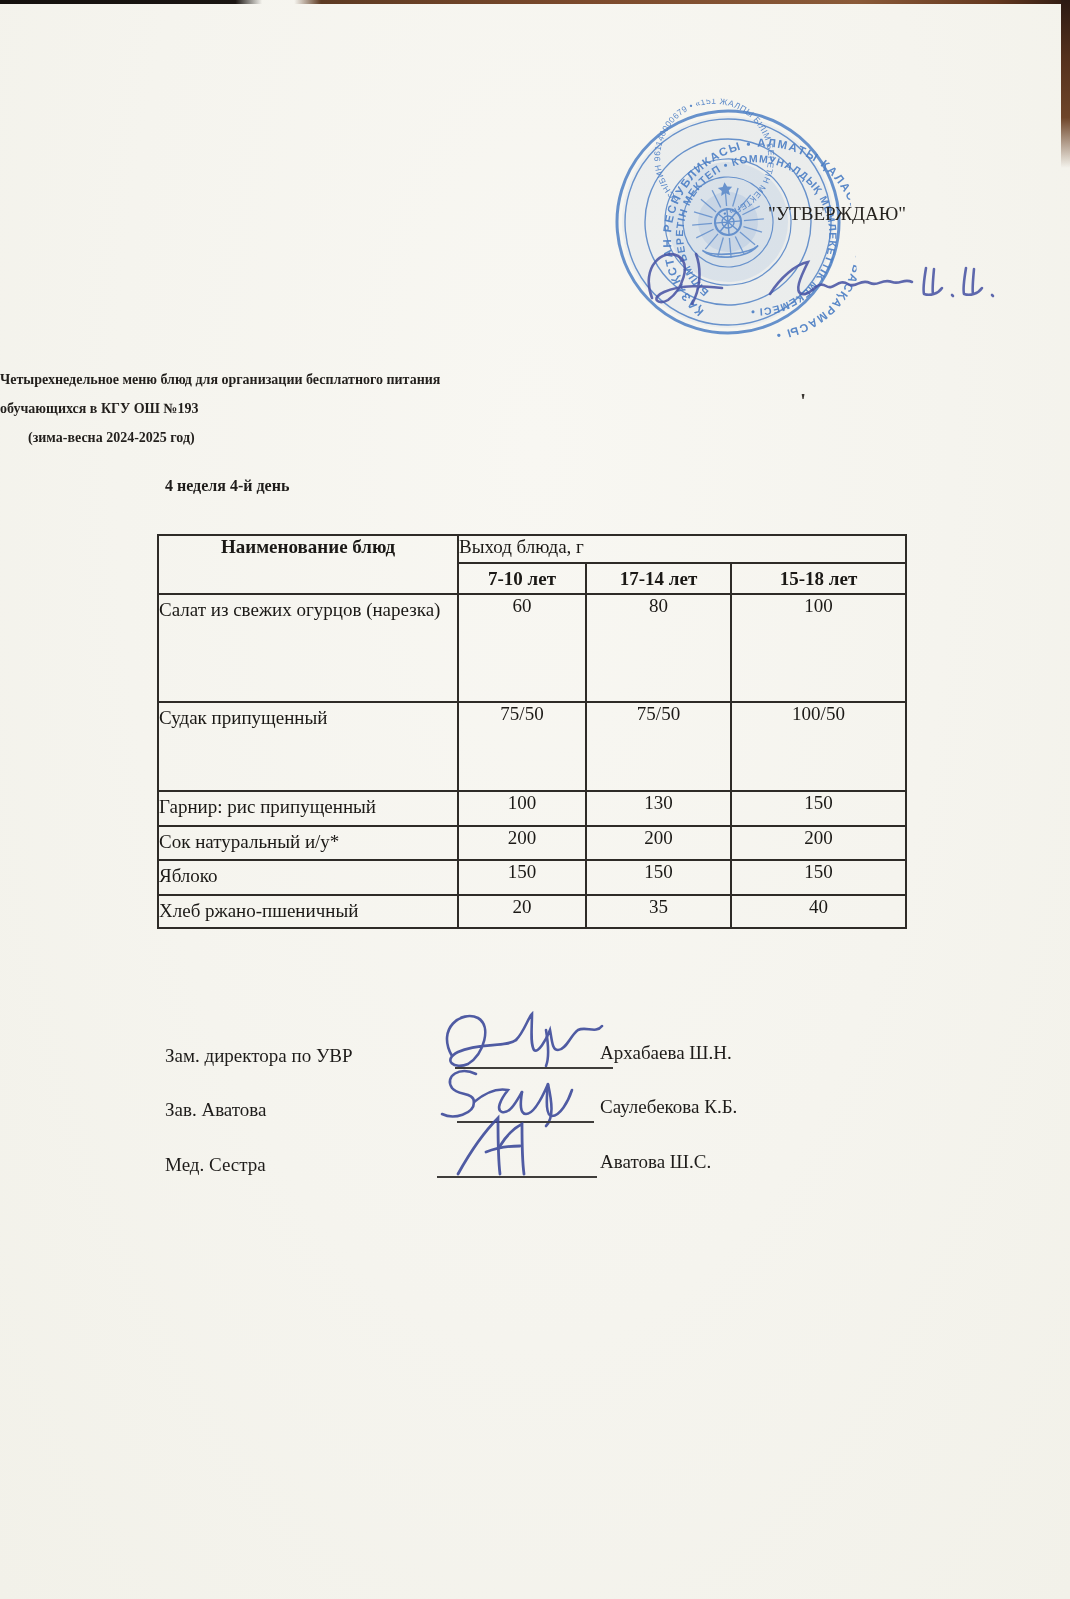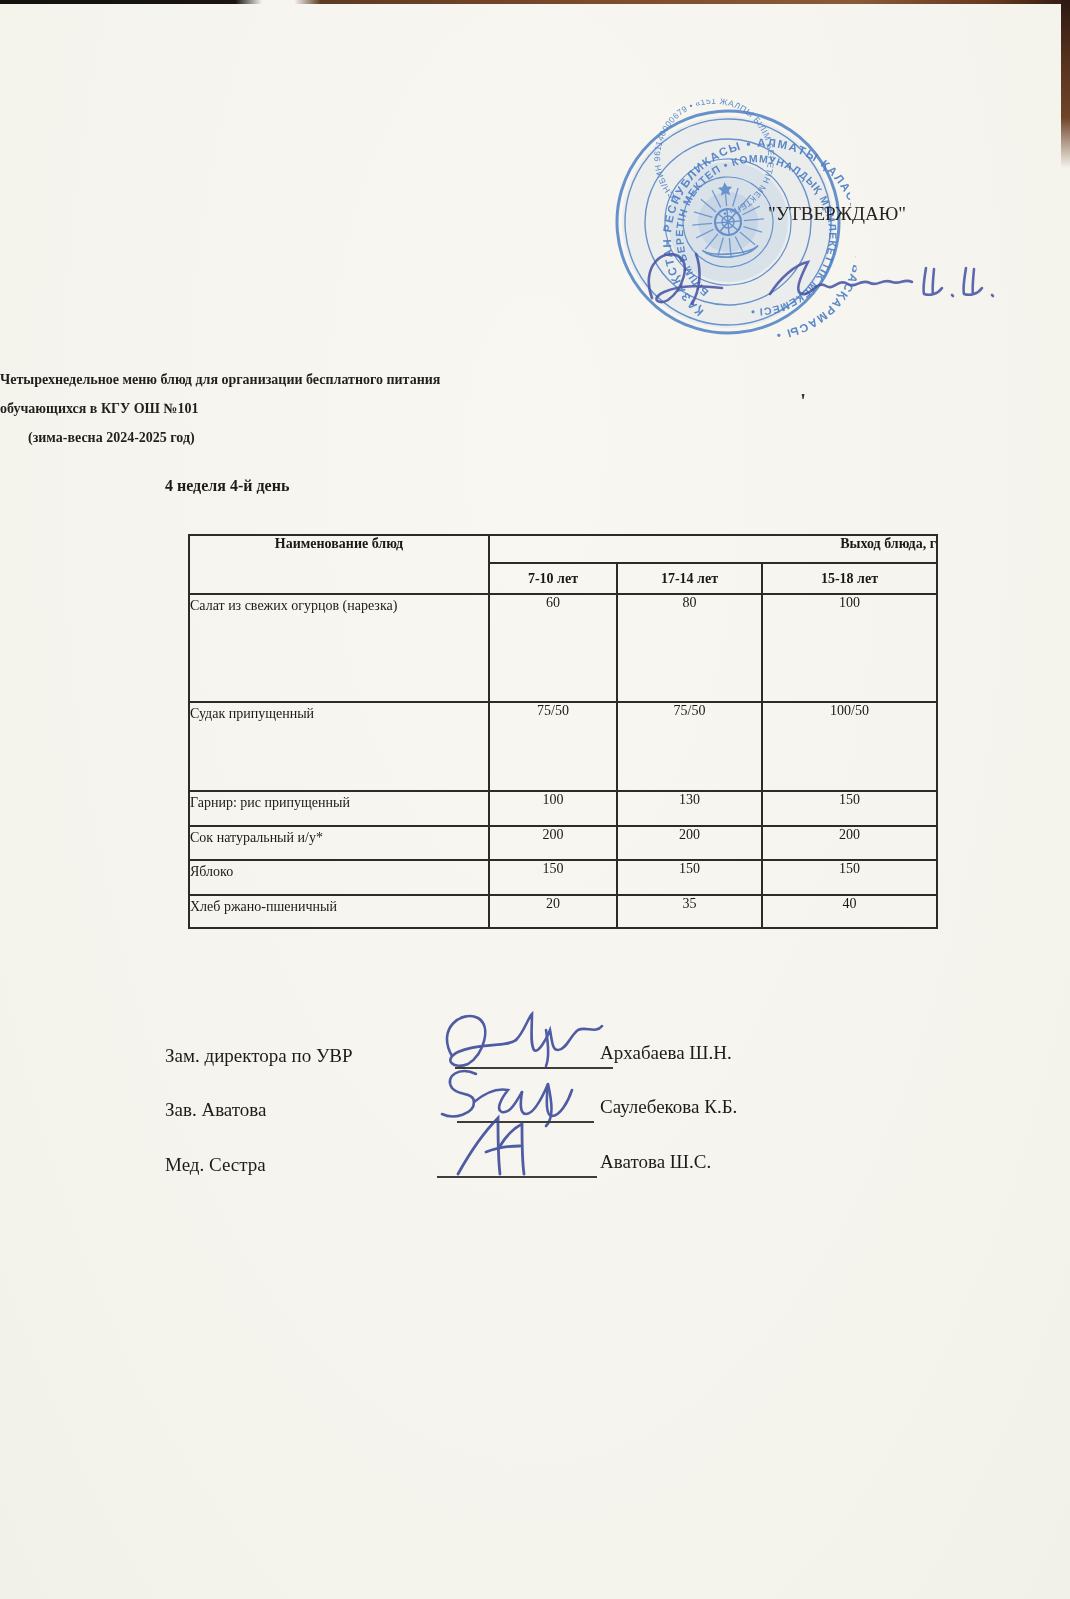--- a/index.html
+++ b/index.html
@@ -34,25 +34,25 @@
   .title{
     position:absolute; left:0; top:365px; width:1062px;
     text-align:left; font-weight:bold; font-size:14px; line-height:29px; color:#221f1c;
   }
   .title .l3{transform:translateX(28px);}
   .stray-mark{position:absolute; left:800px; top:388px; font-size:22px; font-weight:bold; color:#3a3631;}
   .week{position:absolute; left:165px; top:477px; font-weight:bold; font-size:16px;}
   
   table.menu{
     position:absolute; left:157px; top:534px; width:748px;
-    border-collapse:collapse; table-layout:fixed; font-size:14px; color:#1b1916;margin-left:31px;
+    border-collapse:collapse; table-layout:fixed; font-size:19px; color:#1b1916;
   }
   table.menu td{border:2px solid #2e2b27; vertical-align:top; padding:0;}
   td.name-head{vertical-align:middle; text-align:center; font-weight:bold;}
-  td.group-head{vertical-align:middle; text-align:right; font-weight:bold; height:26px;}
+  td.group-head{vertical-align:middle; text-align:left; font-weight:normal; height:26px;}
   tr.h2 td{vertical-align:middle; text-align:center; font-weight:bold; height:29px;}
   td.dish{ text-align:left; padding:3px 8px 0 7px; line-height:1.55;}
   td.val{ text-align:center; padding-top:3px;}
   tr.r0 td{height:106px;} tr.r1 td{height:87px;}
   tr.r2 td{height:33px;}  tr.r3 td{height:32px;}
   tr.r4 td{height:33px;}  tr.r5 td{height:31px;}
   
   .sig-role{position:absolute; left:165px; font-size:19px;}
   .sig-name{position:absolute; left:600px; font-size:19px;}
   .sig-line{position:absolute; height:2px; background:#3f3d3a;}
@@ -132,21 +132,21 @@
       <path d="M 140,56 C 150,40 166,26 178,24 C 170,40 164,54 172,56 C 182,58 186,42 196,48 C 204,53 208,40 218,46 C 226,51 230,40 240,45 C 248,49 252,40 262,44 C 270,47 274,40 282,44"></path>
       <path d="M 296,30 C 294,42 293,52 294,56 M 304,31 C 303,42 302,52 303,56 M 294,56 C 300,58 308,56 312,50"></path>
       <path d="M 322,57 l 1,1"></path>
       <path d="M 336,30 C 334,42 333,52 334,56 M 344,31 C 343,42 342,52 343,56 M 334,56 C 340,58 348,56 352,50"></path>
       <path d="M 362,57 l 1,1"></path>
     </g>
   </svg>
 
   <div class="title">
     <div class="l1">Четырехнедельное меню блюд для организации бесплатного питания</div>
-    <div class="l2">обучающихся в КГУ ОШ №101</div>
+    <div class="l2">обучающихся в КГУ ОШ №193</div>
     <div class="l3">(зима-весна 2024-2025 год)</div>
   </div>
   <div class="stray-mark">'</div>
 
   <div class="week">4 неделя 4-й день</div>
 
   <table class="menu">
     <colgroup>
       <col style="width:300px">
         <col style="width:128px">

